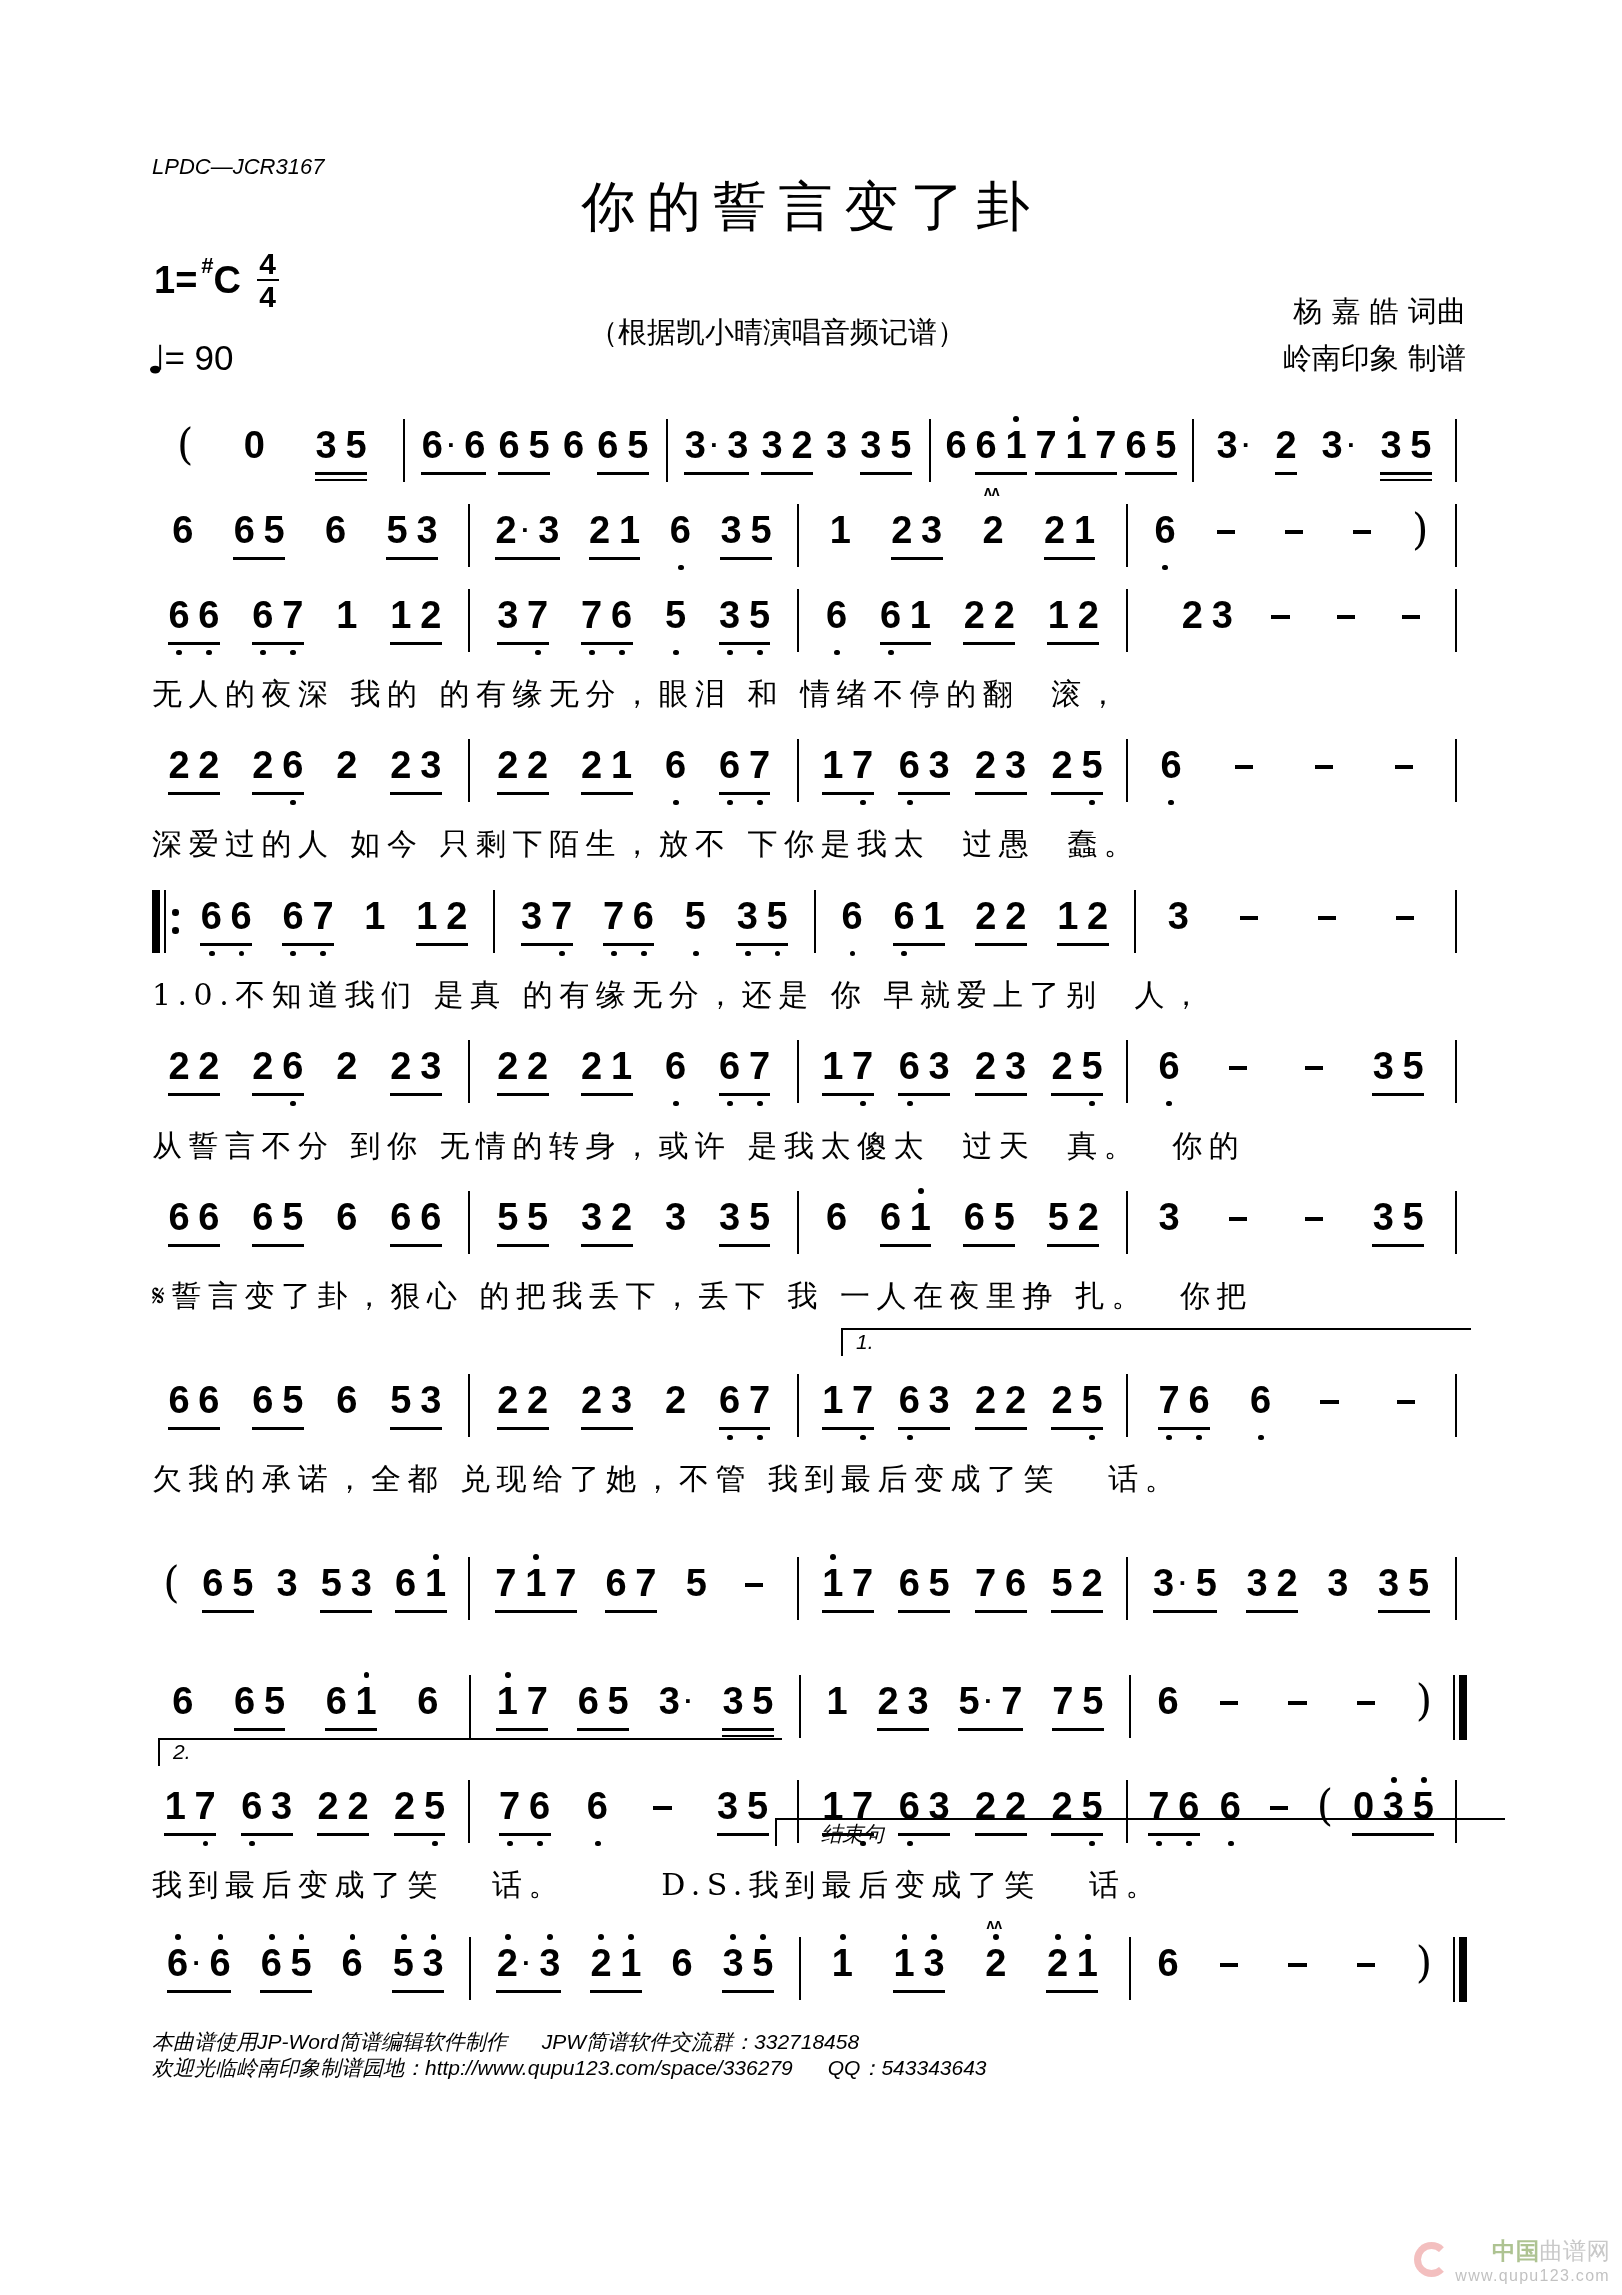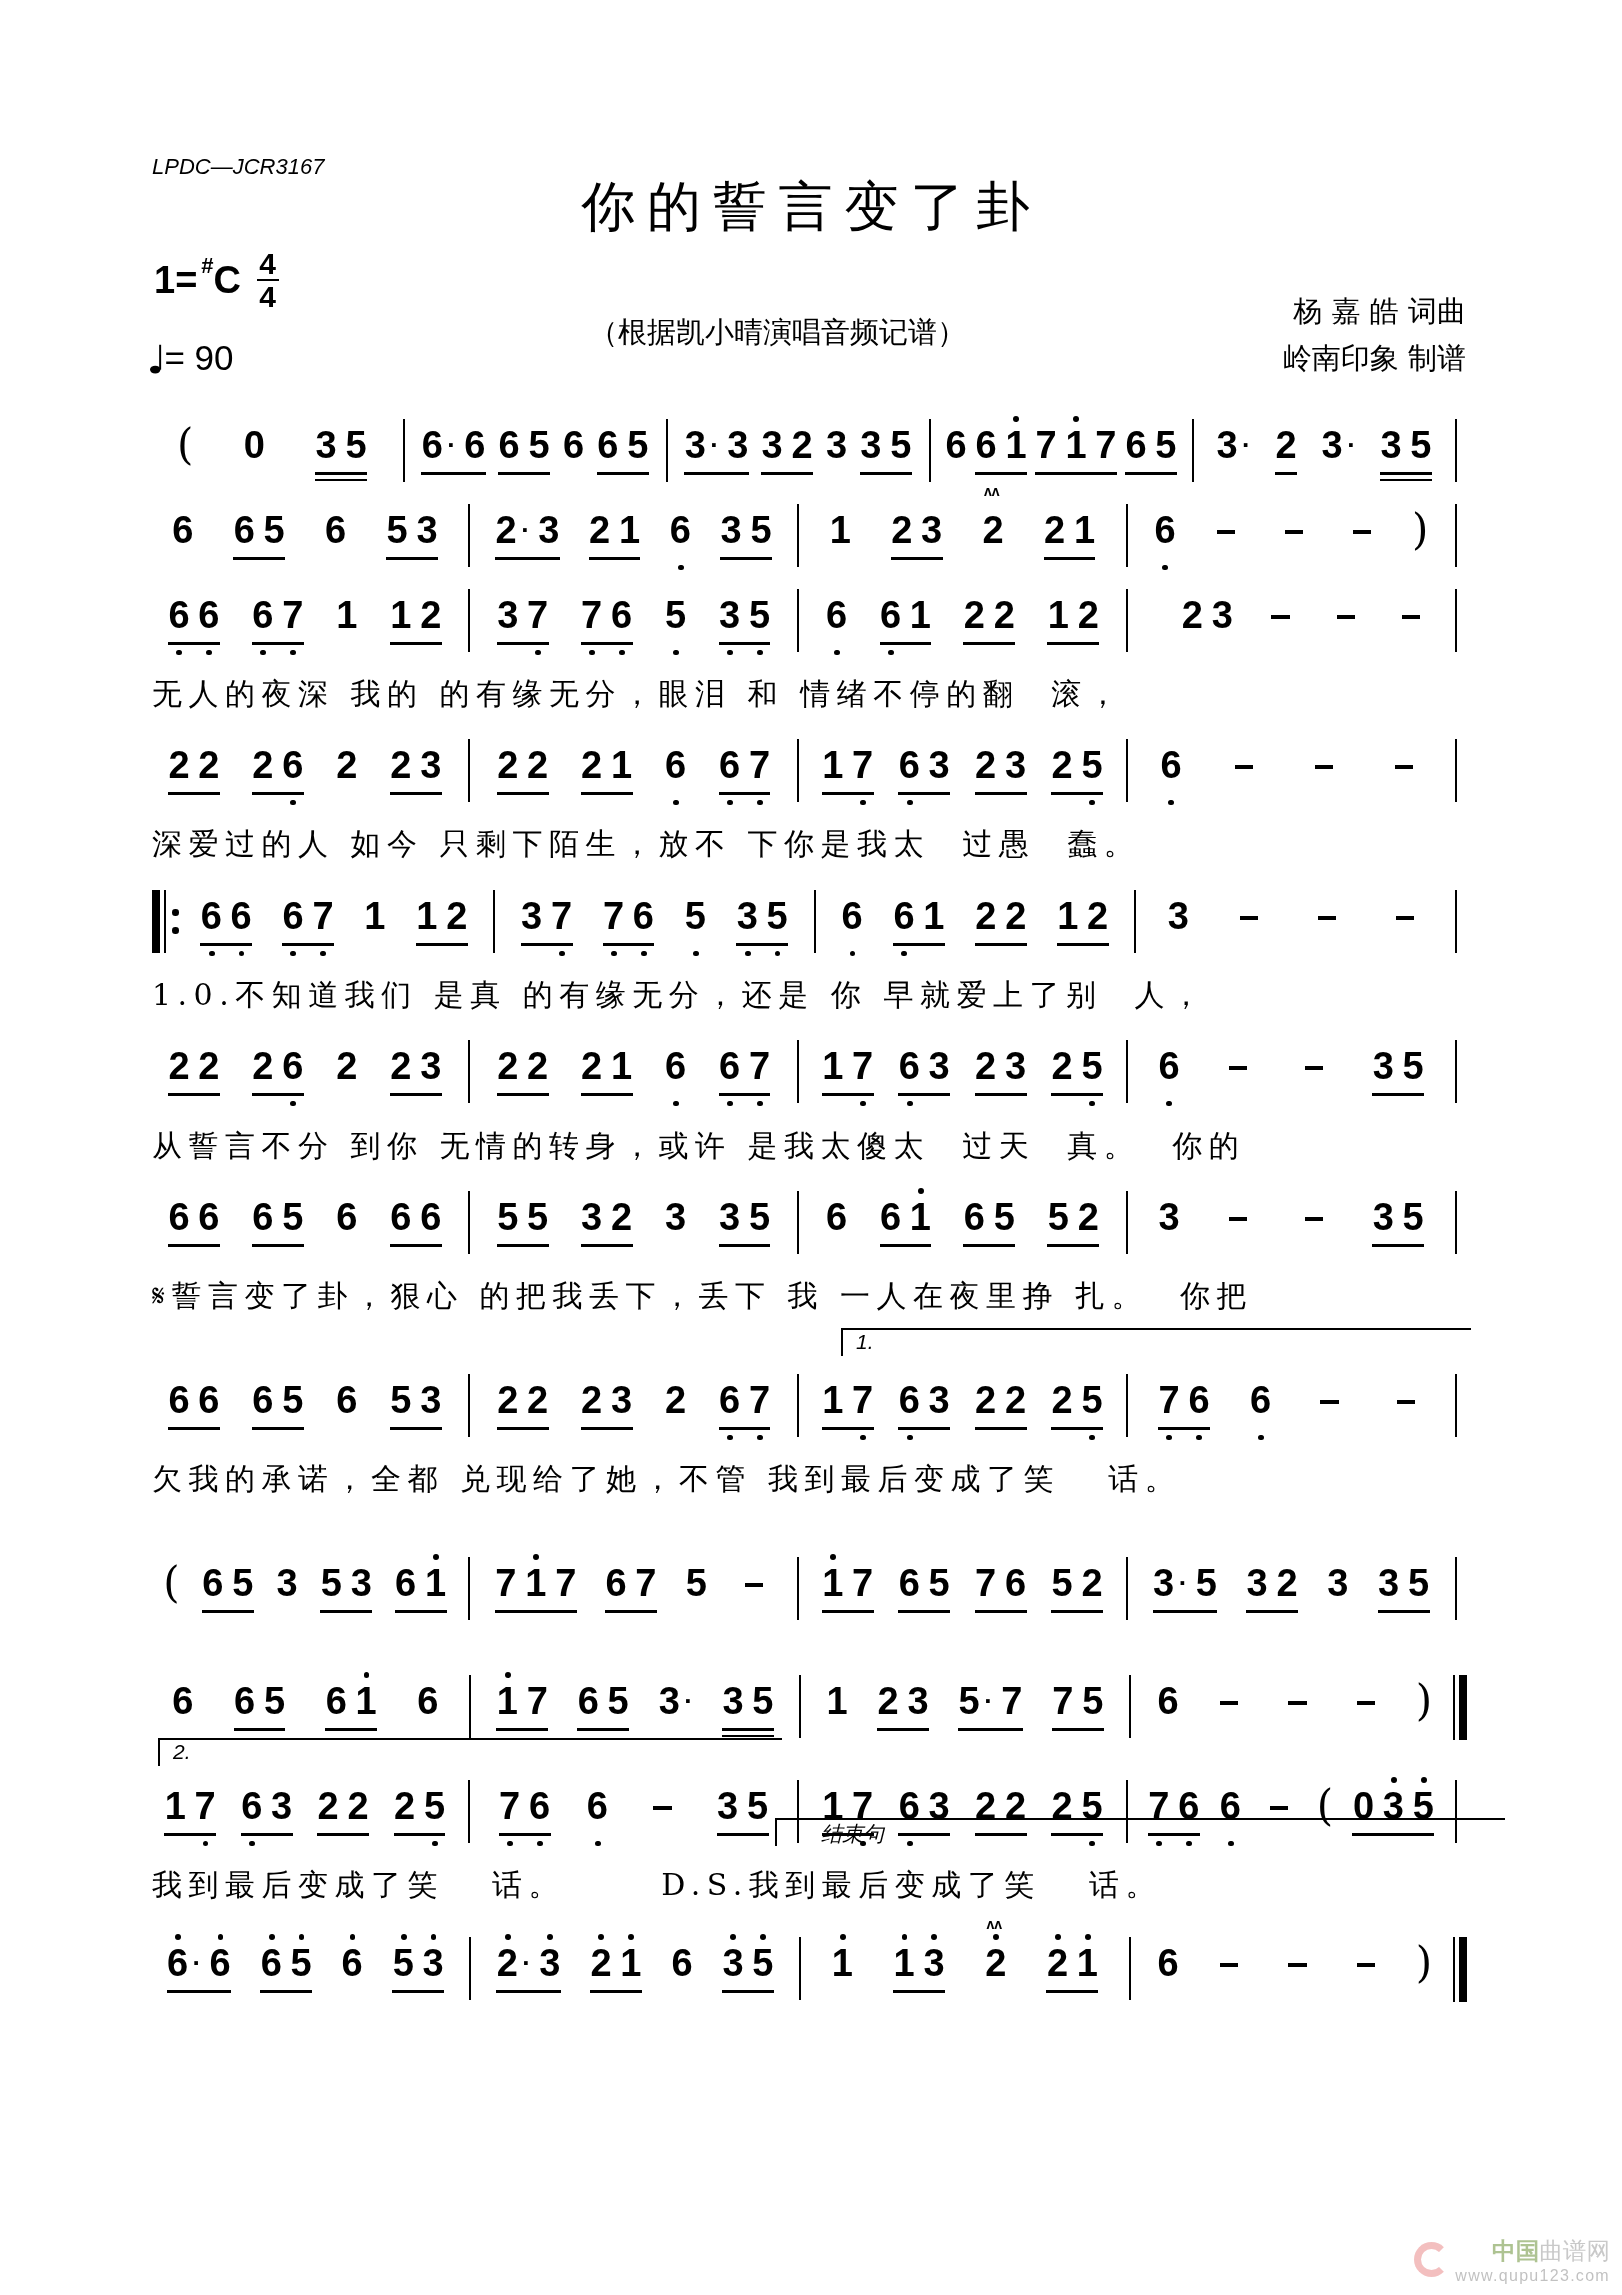--- a/index.html
+++ b/index.html
@@ -1394,21 +1394,21 @@
         <span class="dash"></span>
         <span class="paren">)</span>
       </div>
       <div class="bar-end">
         <i></i>
         <b></b>
       </div>
     </div>
   </div>
 
-<div class="abs footer"></div>
+<div class="abs footer"><div><span>本曲谱使用JP-Word简谱编辑软件制作</span>      <span>JPW简谱软件交流群：332718458</span></div><div><span>欢迎光临岭南印象制谱园地：http://www.qupu123.com/space/336279</span>      <span>QQ：543343643</span></div></div>
 
 <div class="abs wm">
   <div class="logo"></div>
   <div class="txt">
     <div class="cn"><b>中国</b><span>曲谱网</span></div>
     <div class="url">www.qupu123.com</div>
   </div>
 </div>
 
 

